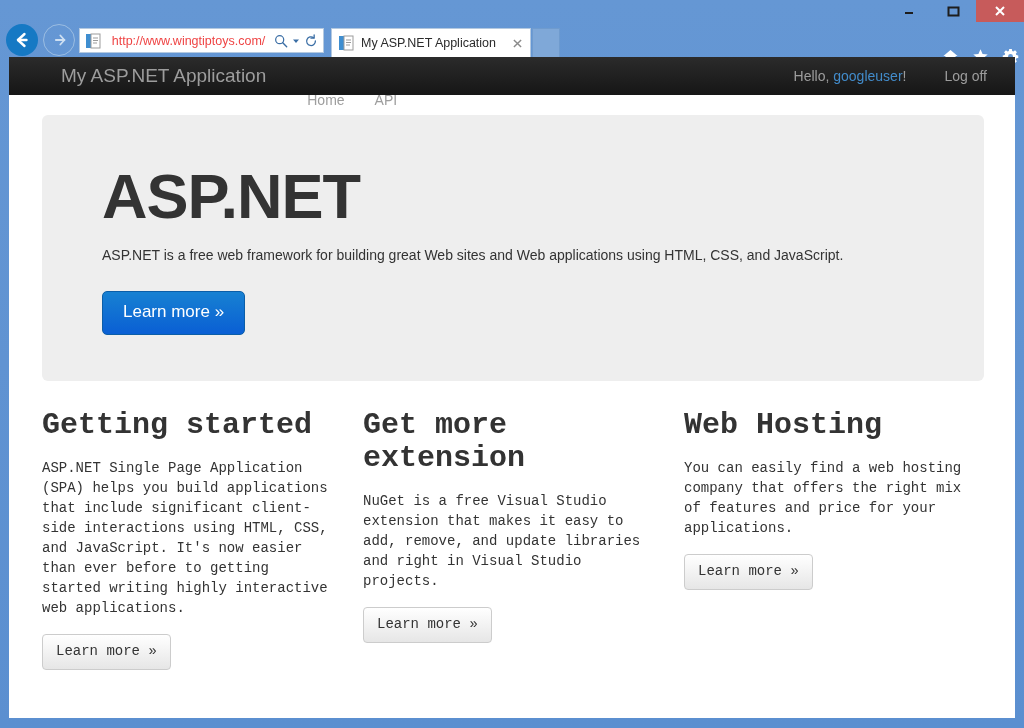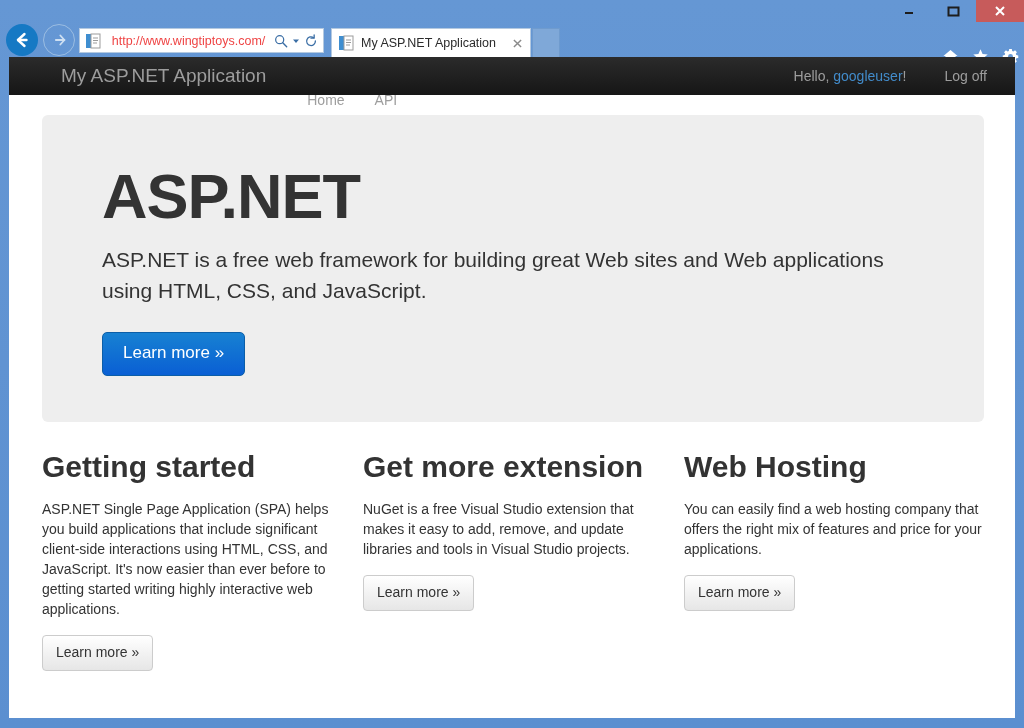--- a/index.html
+++ b/index.html
@@ -219,21 +219,21 @@
   }
   .jumbotron h1 {
     font-size: 63px;
     font-weight: bold;
     color: #333333;
     line-height: 1.05;
     letter-spacing: -1px;
     margin-bottom: 16px;
   }
   .jumbotron p {
-    font-size: 21px;
+    font-size: 14px;
     font-weight: normal;
     color: #333333;
     line-height: 1.45;
     margin-bottom: 26px;
     max-width: 800px;
   }
 
   .btn-primary {
     display: inline-block;
     padding: 11px 20px 12px 20px;
@@ -249,20 +249,21 @@
   
   .features {
     display: flex;
     margin-top: 28px;
     margin-left: 9px;
     width: 942px;
   }
   .feature {
     width: 321px;
     padding-right: 27px;
+    font-family: Liberation Mono, monospace;
   }
   .feature:nth-child(2) { padding-left: 0px; }
   .feature h2 {
     font-size: 30px;
     font-weight: bold;
     color: #333333;
     margin-bottom: 16px;
     line-height: 1.1;
   }
   .feature p {
@@ -414,21 +415,21 @@
       <div class="features">
 
         <div class="feature">
           <h2>Getting started</h2>
           <p>ASP.NET Single Page Application (SPA) helps you build applications that include significant client-side interactions using HTML, CSS, and JavaScript. It's now easier than ever before to getting started writing highly interactive web applications.</p>
           <a href="#" class="btn-default">Learn more »</a>
         </div>
 
         <div class="feature">
           <h2>Get more extension</h2>
-          <p>NuGet is a free Visual Studio extension that makes it easy to add, remove, and update libraries and tools in Visual Studio projects.</p>
+          <p>NuGet is a free Visual Studio extension that makes it easy to add, remove, and update libraries and right in Visual Studio projects.</p>
           <a href="#" class="btn-default">Learn more »</a>
         </div>
 
         <div class="feature">
           <h2>Web Hosting</h2>
           <p>You can easily find a web hosting company that offers the right mix of features and price for your applications.</p>
           <a href="#" class="btn-default">Learn more »</a>
         </div>
 
       </div>

